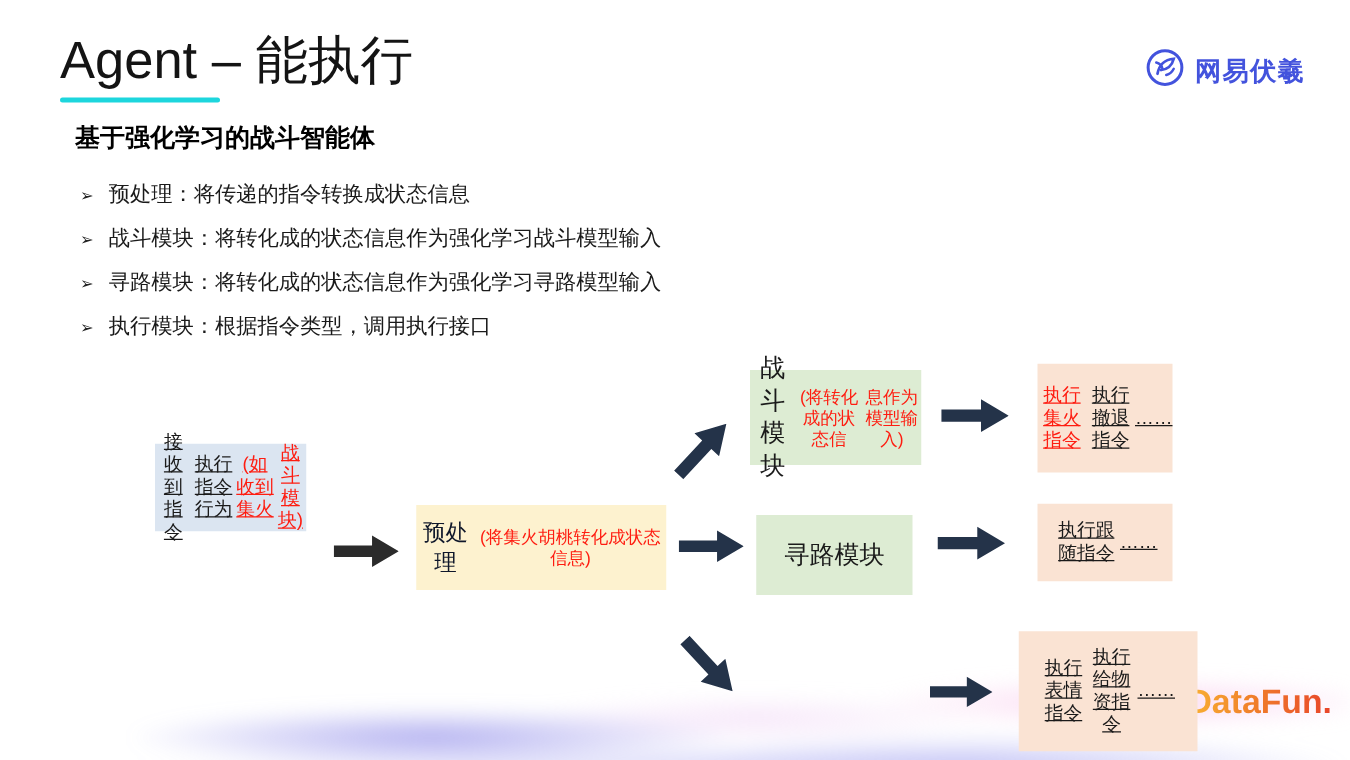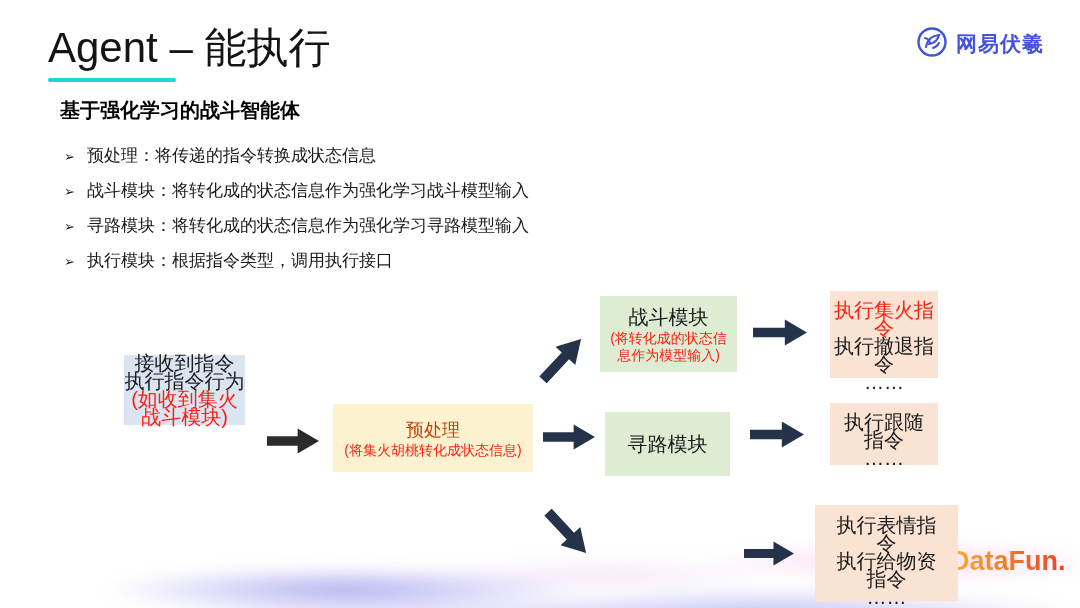--- a/index.html
+++ b/index.html
@@ -3,38 +3,38 @@
 <meta charset="utf-8">
 <style>
   html,body{margin:0;padding:0;background:#fff;}
   .slide{position:relative;width:1080px;height:608px;background:#ffffff;overflow:hidden;
          font-family:"Liberation Sans","DejaVu Sans",sans-serif;color:#111;}
 
   
   .title{position:absolute;left:48px;top:20px;font-size:42px;font-weight:400;color:#141414;letter-spacing:0;}
   .title .cn{font-weight:400;}
   .title-underline{position:absolute;left:48px;top:78px;width:128px;height:4px;background:#1dd6dd;border-radius:2px;}
-  .fuxi{position:absolute;right:36px;top:24px;display:flex;align-items:center;gap:6px;}
+  .fuxi{position:absolute;right:36px;top:36px;display:flex;align-items:center;gap:6px;}
   .fuxi-name{font-size:21px;font-weight:600;color:#4353dd;letter-spacing:1px;}
   .subtitle{position:absolute;left:60px;top:97px;font-size:20px;font-weight:700;color:#000;}
 
   
   .bullets{position:absolute;left:64px;top:138px;}
   .bullet{display:flex;align-items:center;height:35px;font-size:17px;color:#1a1a1a;}
   .bullet .mk{font-size:13px;margin-right:12px;color:#222;transform:translateY(1px);}
 
   
-  .box{position:absolute;display:flex;flex-direction:column;justify-content:center;
+  .box{position:absolute;display:flex;flex-direction:row;align-items:center;justify-content:center;
        text-align:center;z-index:2;}
   .blue{background:#dbe5f1;}
   .yellow{background:#fdf2cf;}
   .green{background:#ddecd3;}
   .pink{background:#fae3d3;}
-  .t15{font-size:20px;line-height:18px;color:#1a1a1a;}
-  .t18{font-size:18px;line-height:24px;color:#c2410c;}
+  .t15{font-size:15px;line-height:18px;color:#1a1a1a;text-decoration:underline;}
+  .t18{font-size:18px;line-height:24px;color:#0f172a;}
   .t20{font-size:20px;line-height:26px;color:#1a1a1a;}
   .red{color:#fe1d11;}
   .note{font-size:14px;line-height:17px;}
 
   #box-input-received{left:124px;top:355px;width:121px;height:70px;}
   #box-input-none{left:133px;top:467px;width:107px;height:56px;}
   #box-preprocess{left:333px;top:404px;width:200px;height:68px;}
   #box-battle{left:600px;top:296px;width:137px;height:76px;}
   #box-pathfind{left:605px;top:412px;width:125px;height:64px;}
   #box-out-battle{left:830px;top:291px;width:108px;height:87px;justify-content:space-between;padding:10px 0;box-sizing:border-box;}

